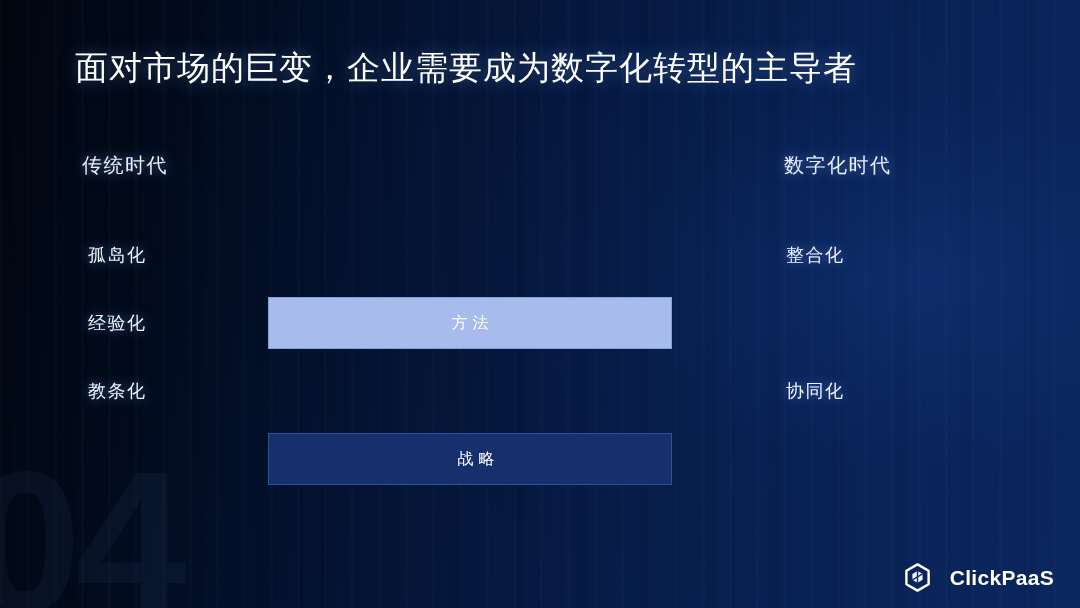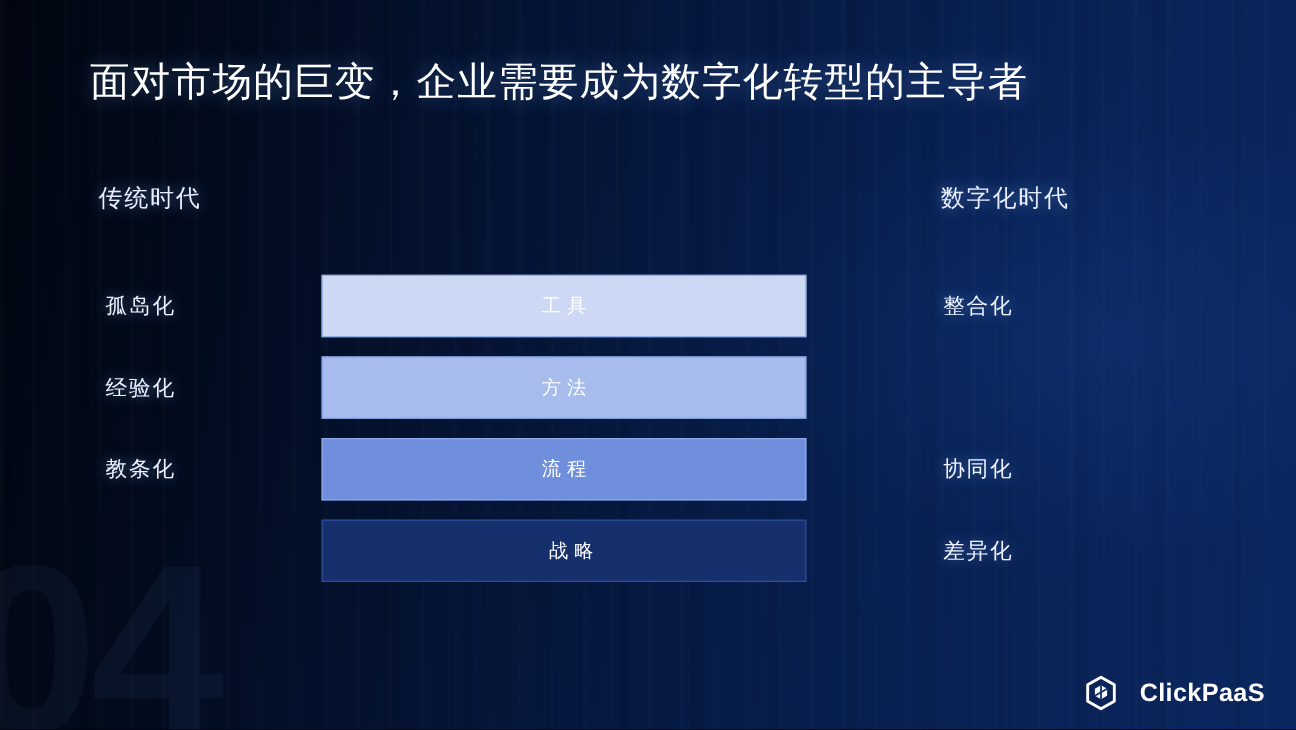--- a/index.html
+++ b/index.html
@@ -157,43 +157,36 @@
   <div id="watermark">04</div>
 
   <div id="title">面对市场的巨变，企业需要成为数字化转型的主导者</div>
 
   <div id="head-left" class="col-head">传统时代</div>
   <div id="head-right" class="col-head">数字化时代</div>
 
   <div id="rows">
       <div class="row">
         <div class="side-label side-left">孤岛化</div>
-        <div class="bar" style="background: rgb(204, 216, 244); border-color: rgb(143, 176, 232);">
-          <div class="bar-label">工具</div>
-        </div>
         <div class="side-label side-right">整合化</div>
       </div>
       <div class="row">
         <div class="side-label side-left">经验化</div>
         <div class="bar" style="background: rgb(167, 188, 237); border-color: rgb(127, 162, 224);">
           <div class="bar-label">方法</div>
         </div>
       </div>
       <div class="row">
         <div class="side-label side-left">教条化</div>
-        <div class="bar" style="background: rgb(111, 143, 221); border-color: rgb(142, 170, 232);">
-          <div class="bar-label">流程</div>
-        </div>
         <div class="side-label side-right">协同化</div>
       </div>
       <div class="row">
         <div class="bar" style="background: rgb(22, 48, 110); border-color: rgb(46, 80, 151); padding-left: 12px;">
           <div class="bar-label">战略</div>
         </div>
-        <div class="side-label side-right">差异化</div>
       </div>
     </div>
 
   <div id="logo">
     <span id="logo-mark-wrap">
       <svg id="logo-mark" width="27" height="29" viewBox="0 0 27 29" aria-hidden="true">
         <path d="M13.5 1.4 L24.6 7.7 L24.6 21.3 L13.5 27.6 L2.4 21.3 L2.4 7.7 Z" fill="none" stroke="#ffffff" stroke-width="2.4" stroke-linejoin="round"></path>
         <path d="M13.5 8.0 L18.6 10.9 L18.6 16.8 L13.5 19.7 L8.4 16.8 L8.4 10.9 Z" fill="#ffffff" opacity="0.97"></path>
         <path d="M13.5 8.0 L13.5 19.7" stroke="#13306e" stroke-width="1.5"></path>
         <path d="M13.5 13.9 L18.6 10.9" stroke="#13306e" stroke-width="1.5"></path>

